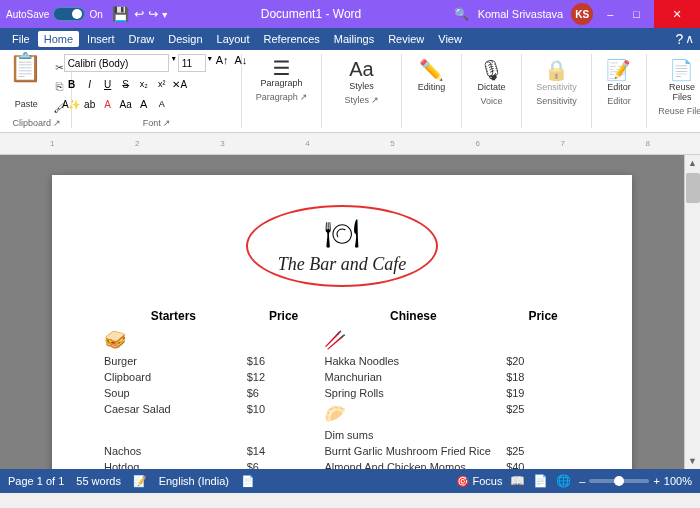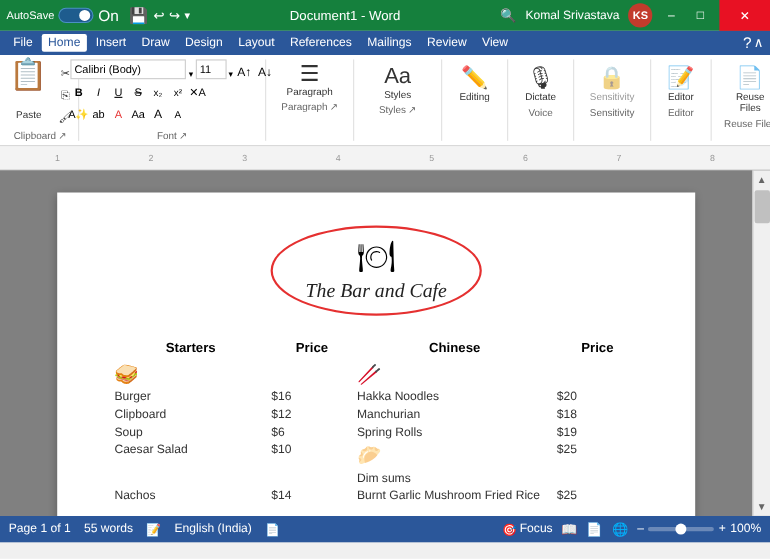--- a/index.html
+++ b/index.html
@@ -1,20 +1,20 @@
 <!DOCTYPE html>
 <html><head>
   <meta charset="utf-8">
   <style>
     * { box-sizing: border-box; margin: 0; padding: 0; }
     body { font-family: 'Segoe UI', Arial, sans-serif; font-size: 12px; background: #f0f0f0; width: 700px; height: 508px; overflow: hidden; }
 
     
     .title-bar {
-      background: #15803d;
+      background: #8b5cf6;
       color: white;
       height: 28px;
       display: flex;
       align-items: center;
       padding: 0 6px;
       gap: 24px;
     }
     .title-bar-left { display: flex; align-items: center; gap: 4px; font-size: 11px; }
     .toggle-btn {
       background: #1e5c8e;
@@ -109,21 +109,21 @@
     }
 
     
     .clipboard-group { min-width: 70px; }
     .paste-btn { width: 44px; height: 54px; }
     .paste-icon { font-size: 28px; }
 
     
     .font-group { min-width: 170px; }
     .font-controls { display: flex; flex-direction: column; gap: 2px; }
-    .font-row { display: flex; align-items: flex-end; gap: 2px; }
+    .font-row { display: flex; align-items: flex-start; gap: 2px; }
     .font-input {
       border: 1px solid #ccc;
       padding: 1px 3px;
       font-size: 10px;
       height: 18px;
       background: white;
     }
     .font-name-input { width: 100px; }
     .font-size-input { width: 30px; }
 
@@ -272,21 +272,21 @@
   </style>
 </head>
 <body>
 
 <div class="title-bar">
   <div class="title-bar-left">
     <span style="font-size:10px;">AutoSave</span>
     <div class="toggle-btn">
       <div class="toggle-circle"></div>
     </div>
-    <span style="font-size:14px;">On</span>
+    <span style="font-size:10px;">On</span>
     <span style="font-size:14px; margin-left:6px; cursor:pointer;">💾</span>
     <span style="font-size:12px; cursor:pointer;">↩</span>
     <span style="font-size:12px; cursor:pointer;">↪</span>
     <span style="font-size:10px; cursor:pointer;">▾</span>
   </div>
   <div class="title-bar-center">
     <span>Document1 - Word</span>
   </div>
   <div class="title-bar-right">
     <span style="font-size:12px; cursor:pointer;">🔍</span>
@@ -531,20 +531,26 @@
               <td></td>
             </tr>
 
             <tr>
               <td><span class="menu-item-name">Nachos</span></td>
               <td><span class="menu-price">$14</span></td>
               <td><span class="menu-item-name">Burnt Garlic Mushroom Fried Rice</span></td>
               <td><span class="menu-price">$25</span></td>
             </tr>
 
+            <tr>
+              <td><span class="menu-item-name">Hotdog</span></td>
+              <td><span class="menu-price">$6</span></td>
+              <td><span class="menu-item-name underline-text">Almond And Chicken Momos</span></td>
+              <td><span class="menu-price">$40</span></td>
+            </tr>
           </tbody>
         </table>
       </div>
     </div>
   </div>
 
   <div class="scrollbar-right">
     <div class="scroll-arrow">▲</div>
     <div class="scroll-thumb"></div>
     <div style="flex:1;"></div>

